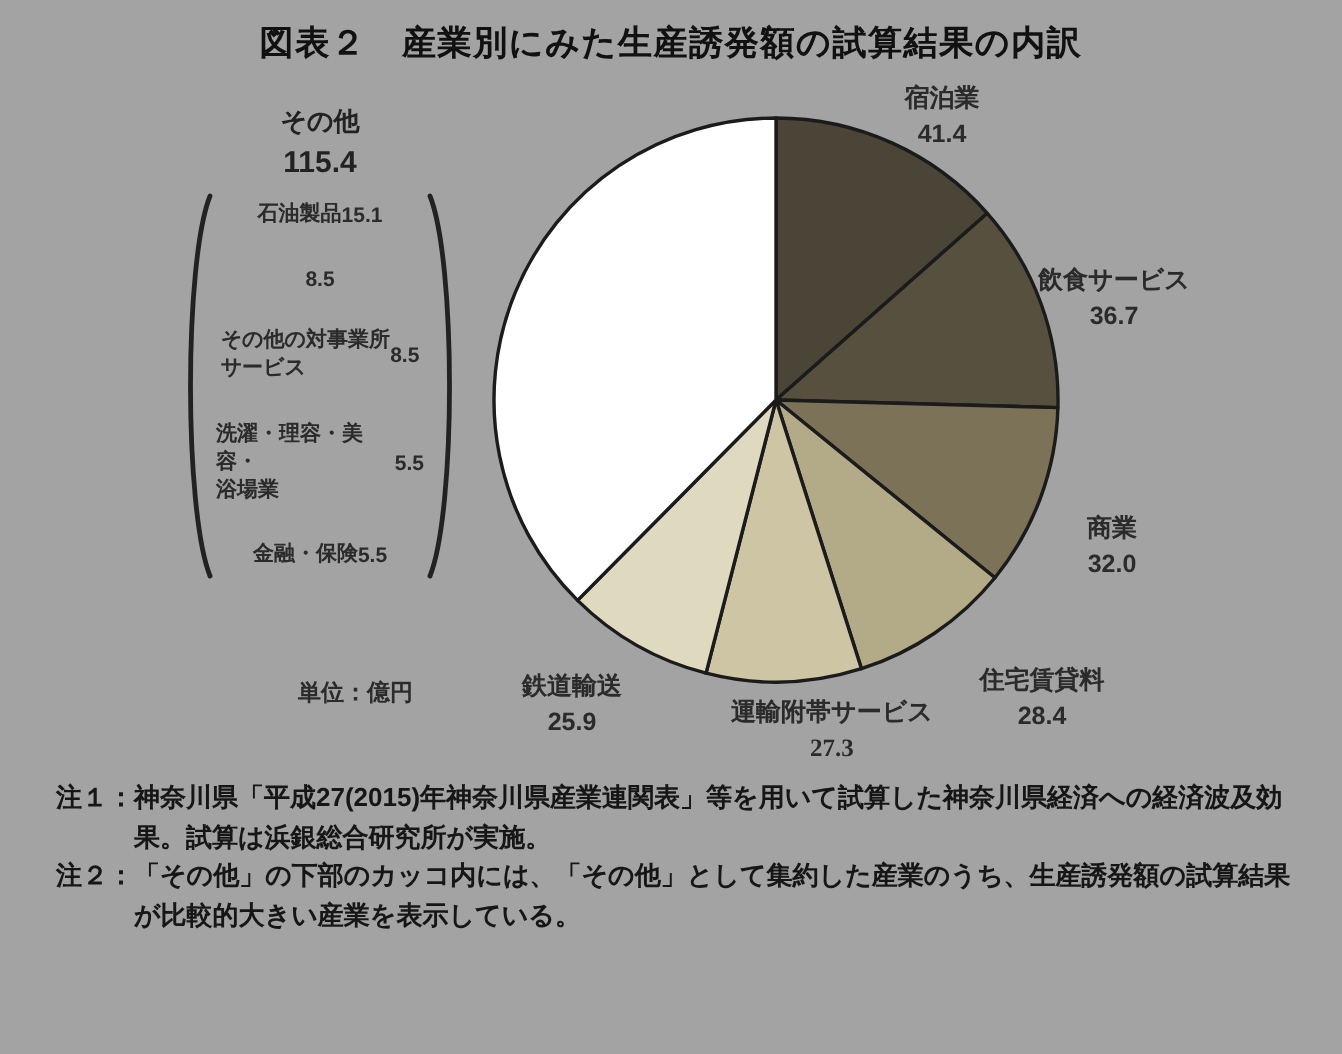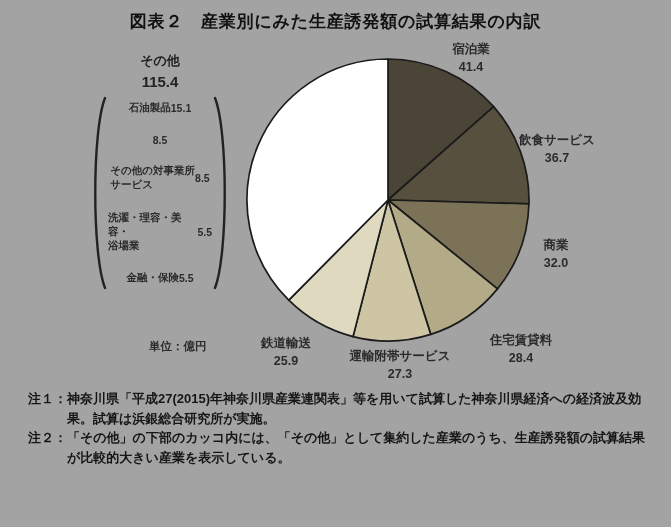--- a/index.html
+++ b/index.html
@@ -23,23 +23,23 @@
   .other-label { font-size:10.5px; font-weight:bold; line-height:1.32; white-space:pre-line; color:#2b2b2b; }
   .other-val { font-size:10.5px; font-weight:bold; color:#2b2b2b; }
 
   
   .pie { position:absolute; left:244px; top:56px; width:288px; height:288px; }
 
   .pie-label { position:absolute; transform:translateX(-50%); text-align:center;
                font-size:12.5px; font-weight:600; color:#2b2b2b; line-height:18px; white-space:nowrap; }
   .lbl-0 { left:471px; top:40px; }
   .lbl-1 { left:557px; top:131px; }
-  .lbl-2 { left:556px; top:236px; }
+  .lbl-2 { left:556px; top:255px; }
   .lbl-3 { left:521px; top:331px; }
-  .lbl-4 { left:400px; top:347px; }
+  .lbl-4 { left:416px; top:347px;font-family:Liberation Serif, serif; }
   .lbl-5 { left:286px; top:334px; }
 
   .unit { position:absolute; left:133px; top:339px; font-size:11.5px; font-weight:bold; color:#2b2b2b;margin-left:16px; }
 
   
   .notes { position:absolute; left:28px; top:389px; width:620px; }
   .note-row { display:flex; font-size:13px; font-weight:600; line-height:19.5px; color:#161616; }
   .note-label { flex:0 0 auto; white-space:nowrap; }
   .note-text { flex:1 1 auto; }
 </style>

